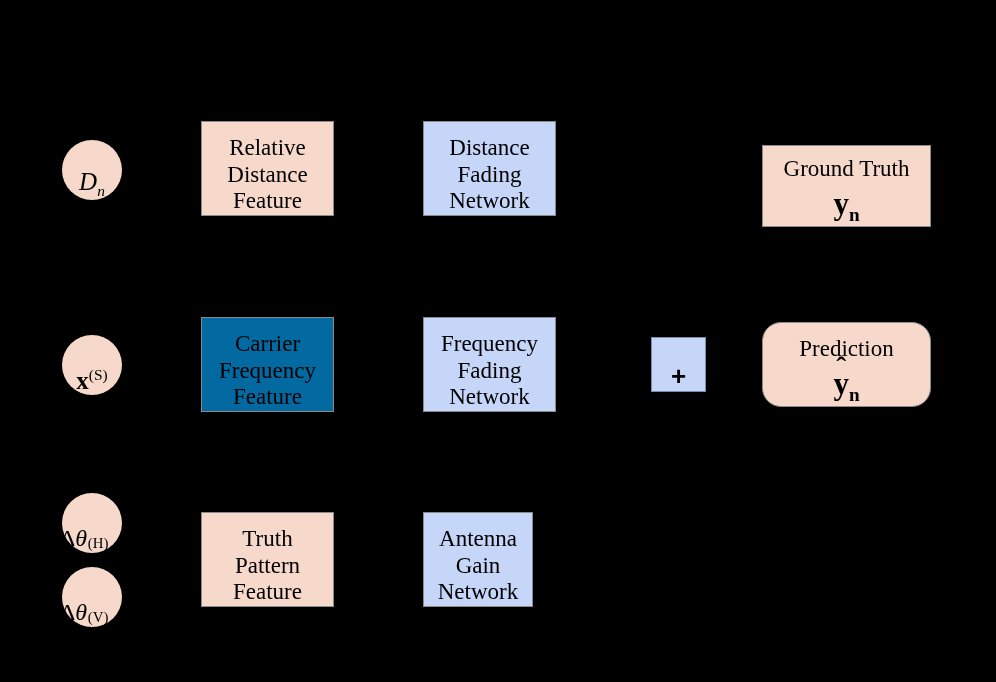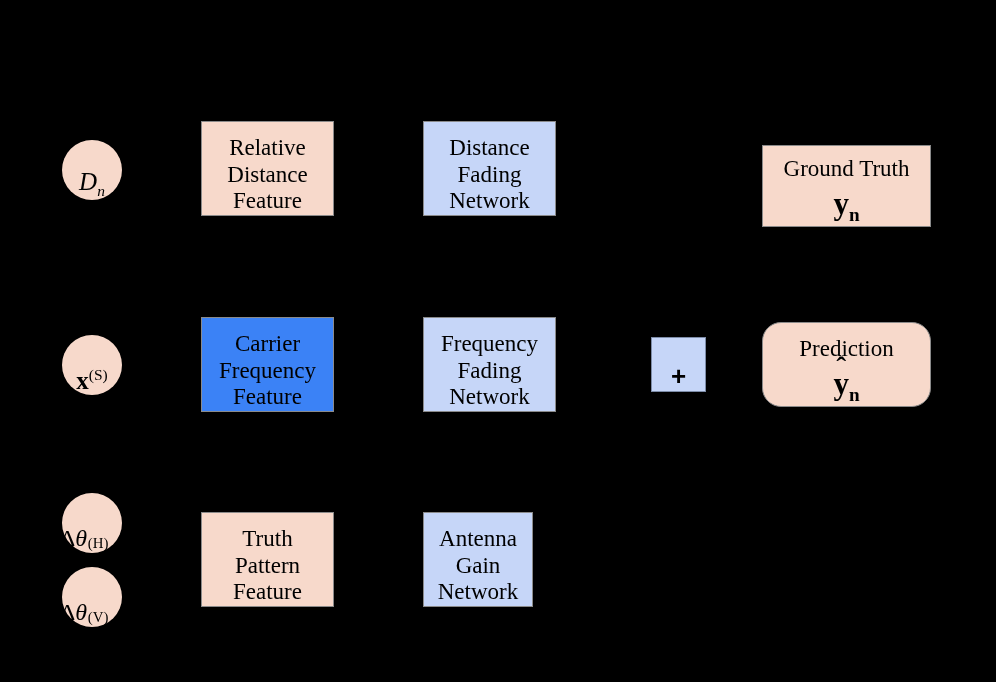--- a/index.html
+++ b/index.html
@@ -139,21 +139,21 @@
   <div class="node circle-node" style="left: 62px; top: 567px; width: 60px; height: 60px; background: rgb(247, 217, 203);">
     <span class="math" style="font-size:24px;">Δ<span class="mi">θ</span><span class="subsup"><span class="s-lo">n</span><span class="s-hi">(V)</span></span><span style="display:inline-block;width:1.55em;"></span></span>
   </div>
 
   <div class="node box-node box-feature" style="left: 201px; top: 121px; width: 133px; height: 95px; background: rgb(247, 217, 203);">
     <span class="line">Relative</span>
     <span class="line">Distance</span>
     <span class="line">Feature</span>
   </div>
 
-  <div class="node box-node box-feature" style="left: 201px; top: 317px; width: 133px; height: 95px; background: #3b82f6;">
+  <div class="node box-node box-feature" style="left: 201px; top: 317px; width: 133px; height: 95px; background: #0369a1;">
     <span class="line">Carrier</span>
     <span class="line">Frequency</span>
     <span class="line">Feature</span>
   </div>
 
   <div class="node box-node box-feature" style="left: 201px; top: 512px; width: 133px; height: 95px; background: rgb(247, 217, 203);">
     <span class="line">Truth</span>
     <span class="line">Pattern</span>
     <span class="line">Feature</span>
   </div>

